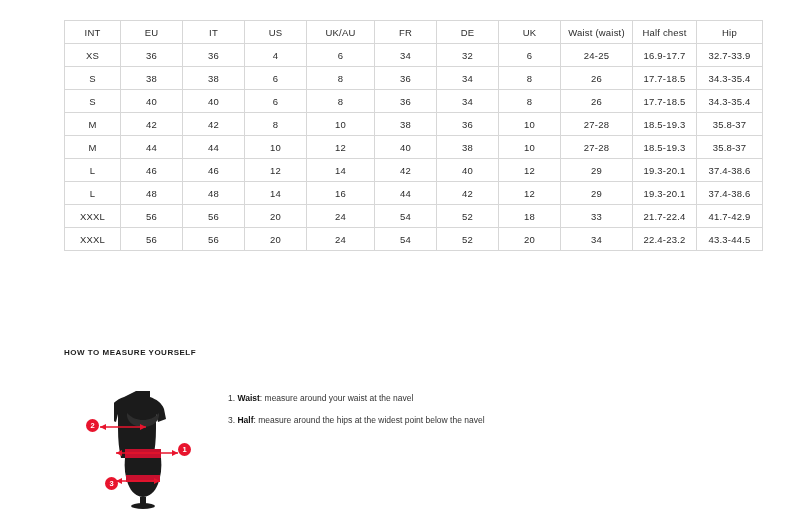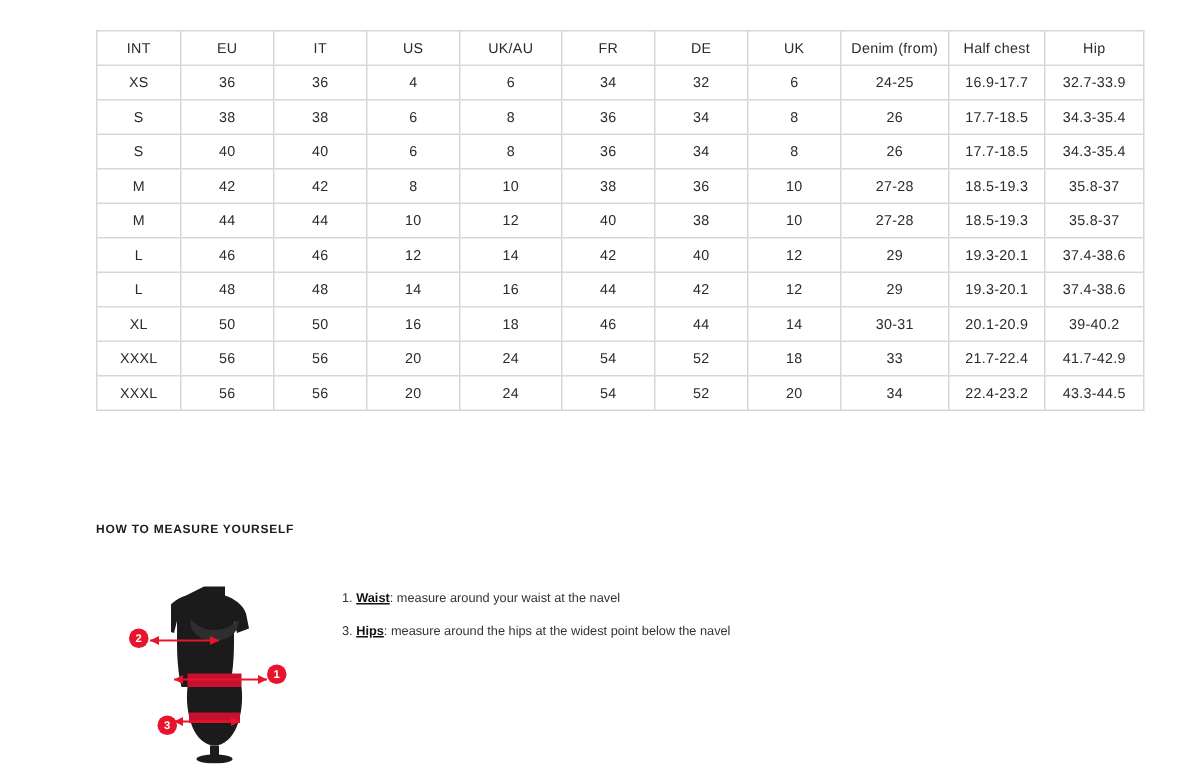--- a/index.html
+++ b/index.html
@@ -90,21 +90,21 @@
   .notes {
     margin-left: 22px;
     margin-top: 14px;
   }
   .note {
     font-size: 8.5px;
     color: #333;
     margin-bottom: 12px;
     line-height: 1.2;
   }
-  .note b { font-weight: bold; color: #111; text-decoration: underline; }
+  .note b { font-weight: bold; color: #111; }
 
   
   .torso {
     position: absolute;
     left: 28px;
     top: 8px;
     width: 58px;
     height: 120px;
   }
   .bullet {
@@ -146,21 +146,21 @@
       <thead>
         <tr>
           <td>INT</td>
           <td>EU</td>
           <td>IT</td>
           <td>US</td>
           <td>UK/AU</td>
           <td>FR</td>
           <td>DE</td>
           <td>UK</td>
-          <td>Denim (from)</td>
+          <td>Waist (waist)</td>
           <td>Half chest</td>
           <td>Hip</td>
         </tr>
       </thead>
       <tbody>
         <tr>
           <td>XS</td>
           <td>36</td>
           <td>36</td>
           <td>4</td>
@@ -244,33 +244,20 @@
           <td>14</td>
           <td>16</td>
           <td>44</td>
           <td>42</td>
           <td>12</td>
           <td>29</td>
           <td>19.3-20.1</td>
           <td>37.4-38.6</td>
         </tr>
         <tr>
-          <td>XL</td>
-          <td>50</td>
-          <td>50</td>
-          <td>16</td>
-          <td>18</td>
-          <td>46</td>
-          <td>44</td>
-          <td>14</td>
-          <td>30-31</td>
-          <td>20.1-20.9</td>
-          <td>39-40.2</td>
-        </tr>
-        <tr>
           <td>XXXL</td>
           <td>56</td>
           <td>56</td>
           <td>20</td>
           <td>24</td>
           <td>54</td>
           <td>52</td>
           <td>18</td>
           <td>33</td>
           <td>21.7-22.4</td>
@@ -337,20 +324,20 @@
         <div class="bullet b3">3</div>
       </div>
 
       <div class="notes">
         <div class="note">
           <span>1.</span>
           <b>Waist</b><span>: measure around your waist at the navel</span>
         </div>
         <div class="note">
           <span>3.</span>
-          <b>Hips</b><span>: measure around the hips at the widest point below the navel</span>
+          <b>Half</b><span>: measure around the hips at the widest point below the navel</span>
         </div>
       </div>
 
     </div>
   </div>
 
 </div>
 
 </body></html>

